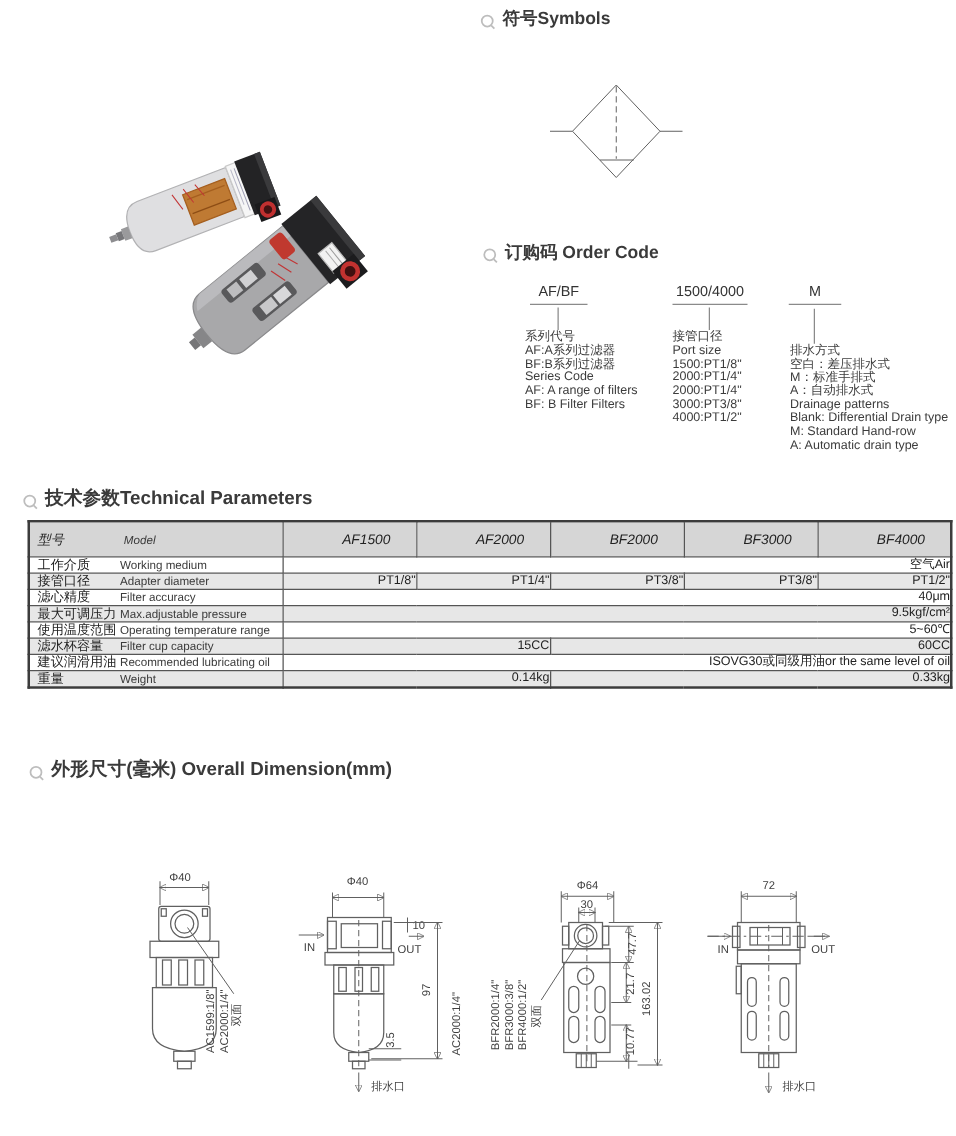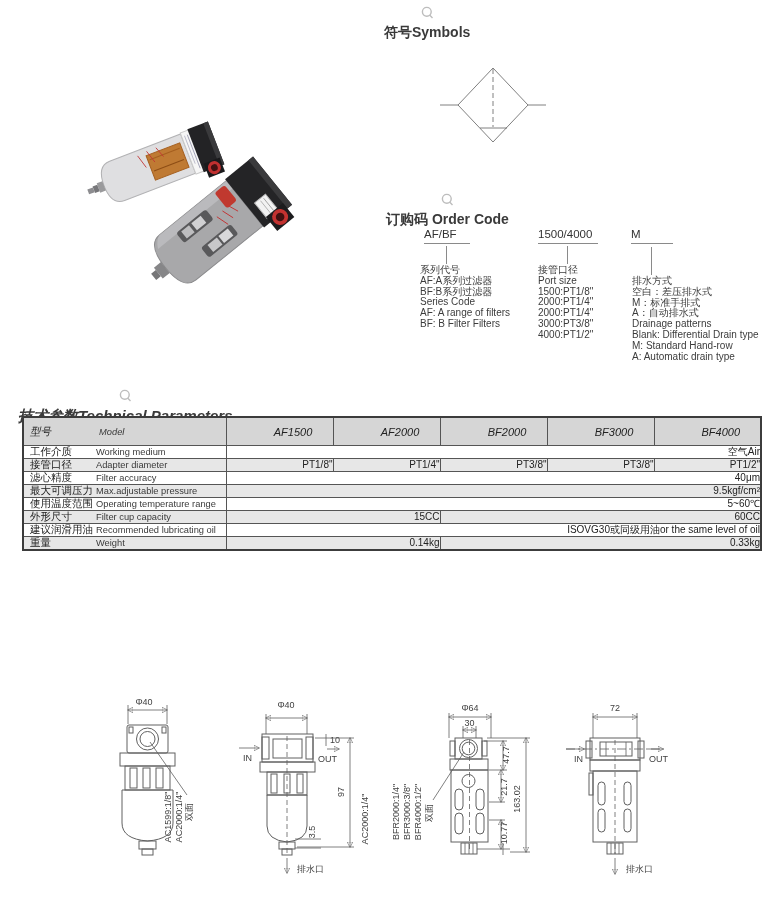--- a/index.html
+++ b/index.html
@@ -1,24 +1,24 @@
 <!DOCTYPE html>
 <html><head>
 <meta charset="utf-8">
 <style>
   html,body{margin:0;padding:0;background:#fff;}
   .page{position:relative;width:765px;height:909px;background:#ffffff;overflow:hidden;
         font-family:"Liberation Sans",sans-serif;color:#333;}
-  .sec-title{position:absolute;display:flex;align-items:center;gap:5px;
-             font-weight:bold;color:#3a3a3a;white-space:nowrap;flex-direction:column;}
+  .sec-title{position:absolute;display:flex;align-items:flex-end;gap:5px;
+             font-weight:bold;color:#3a3a3a;white-space:nowrap;}
   .sec-title.small{font-size:14px;}
-  .sec-title.big{font-size:15px;font-style:italic;}
+  .sec-title.big{font-size:15px;}
   .mag{flex:0 0 auto;}
   
-  .oc-code{position:absolute;text-align:left;font-size:11.5px;color:#333;
+  .oc-code{position:absolute;text-align:center;font-size:11.5px;color:#333;
            border-bottom:1px solid #8a8a8a;padding-bottom:3px;}
   .oc-tick{position:absolute;width:1px;background:#8a8a8a;}
   .oc-lines{position:absolute;font-size:10px;line-height:10.8px;color:#3c3c3c;white-space:nowrap;}
   
   table.tech{position:absolute;left:22px;top:416px;width:738px;border-collapse:collapse;
              table-layout:fixed;border:2px solid #3c3c3c;}
   table.tech th,table.tech td{border:1px solid #555;overflow:hidden;padding-left:28px;}
   table.tech thead th{background:#d6d6d6;height:25px;font-weight:normal;font-size:11px;color:#222;font-style:italic;}
   table.tech tbody td{height:12px;font-size:10px;line-height:1;text-align:right;color:#222;padding:0;}
   table.tech tbody tr:nth-child(even){background:#e7e7e7;}
@@ -198,36 +198,43 @@
       </tr>
       <tr>
         <td class="lbl"><span class="zh">最大可调压力</span><span class="en">Max.adjustable pressure</span></td>
         <td colspan="5">9.5kgf/cm²</td>
       </tr>
       <tr>
         <td class="lbl"><span class="zh">使用温度范围</span><span class="en">Operating temperature range</span></td>
         <td colspan="5">5~60℃</td>
       </tr>
       <tr>
-        <td class="lbl"><span class="zh">外形尺寸</span><span class="en">Filter cup capacity</span></td>
+        <td class="lbl"><span class="zh">滤水杯容量</span><span class="en">Filter cup capacity</span></td>
         <td colspan="2">15CC</td>
         <td colspan="3">60CC</td>
       </tr>
       <tr>
         <td class="lbl"><span class="zh">建议润滑用油</span><span class="en">Recommended lubricating oil</span></td>
         <td colspan="5">ISOVG30或同级用油or the same level of oil</td>
       </tr>
       <tr>
         <td class="lbl"><span class="zh">重量</span><span class="en">Weight</span></td>
         <td colspan="2">0.14kg</td>
         <td colspan="3">0.33kg</td>
       </tr>
     </tbody>
   </table>
 
+  <div class="sec-title big" style="left:23px;top:606px;">
+    <svg class="mag" width="13" height="13" viewBox="0 0 13 13">
+      <circle cx="5.8" cy="5.8" r="4.4" fill="none" stroke="#bdbdbd" stroke-width="1.4"></circle>
+      <line x1="8.9" y1="9.3" x2="11.5" y2="11.9" stroke="#bdbdbd" stroke-width="1.4"></line>
+    </svg>
+    <span>外形尺寸(毫米) Overall Dimension(mm)</span>
+  </div>
 
   <svg class="drawing" style="left:92px;top:692px;" width="135" height="180" viewBox="0 0 135 180">
     <defs>
       <marker id="m1" viewBox="0 0 10 10" refX="9" refY="5" markerWidth="7" markerHeight="7" orient="auto-start-reverse">
         <path d="M0,0 L10,5 L0,10 z" fill="#555" stroke="none"></path>
       </marker>
     </defs>
     <text x="52" y="13" text-anchor="middle">Φ40</text>
     <line class="thin" x1="36" y1="18" x2="75" y2="18" marker-start="url(#m1)" marker-end="url(#m1)"></line>
     <line class="thin" x1="36" y1="13" x2="36" y2="32"></line>

